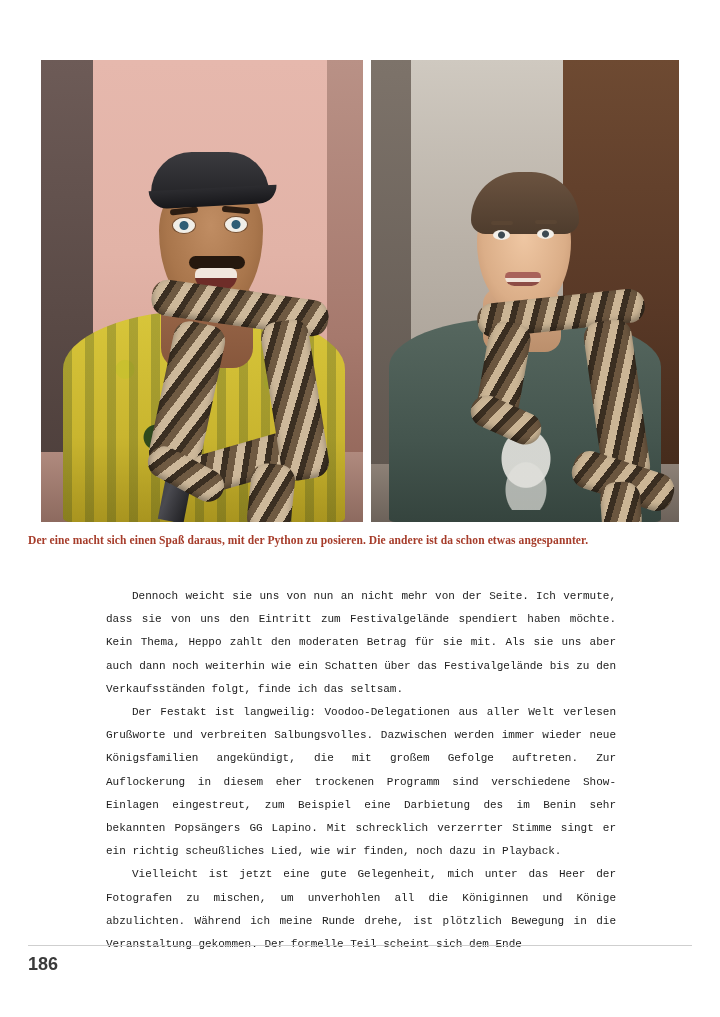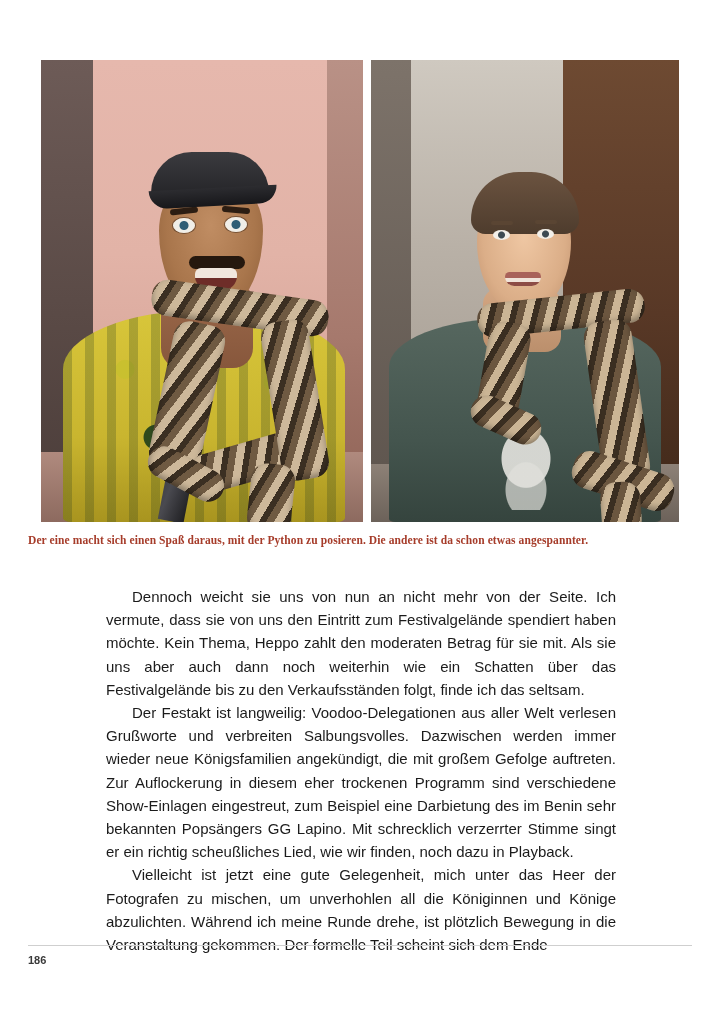--- a/index.html
+++ b/index.html
@@ -216,22 +216,22 @@
     color: #a63c2a;
     letter-spacing: .1px;
   }
 
   
   .body-text {
     position: absolute;
     left: 106px;
     top: 577px;
     width: 510px;
-    font-family: Liberation Sans, sans-serif;
-    font-size: 15px;
+    font-family: Liberation Mono, monospace;
+    font-size: 11px;
     line-height: 23.2px;
     color: #1b1b1b;
     text-align: justify;
     text-justify: inter-word;
   }
   .body-text p {
     margin: 0;
     text-indent: 26px;
   }
 
@@ -242,21 +242,21 @@
     top: 937px;
     width: 664px;
     height: 1px;
     background: #cfcfcf;
   }
   .page-number {
     position: absolute;
     left: 28px;
     top: 946px;
     font-family: "Liberation Sans", sans-serif;
-    font-size: 11px;
+    font-size: 18px;
     font-weight: bold;
     color: #3a3a3a;
   }
 </style>
 </head>
 <body>
 
 <div class="page">
 
   <div class="photo-row">

